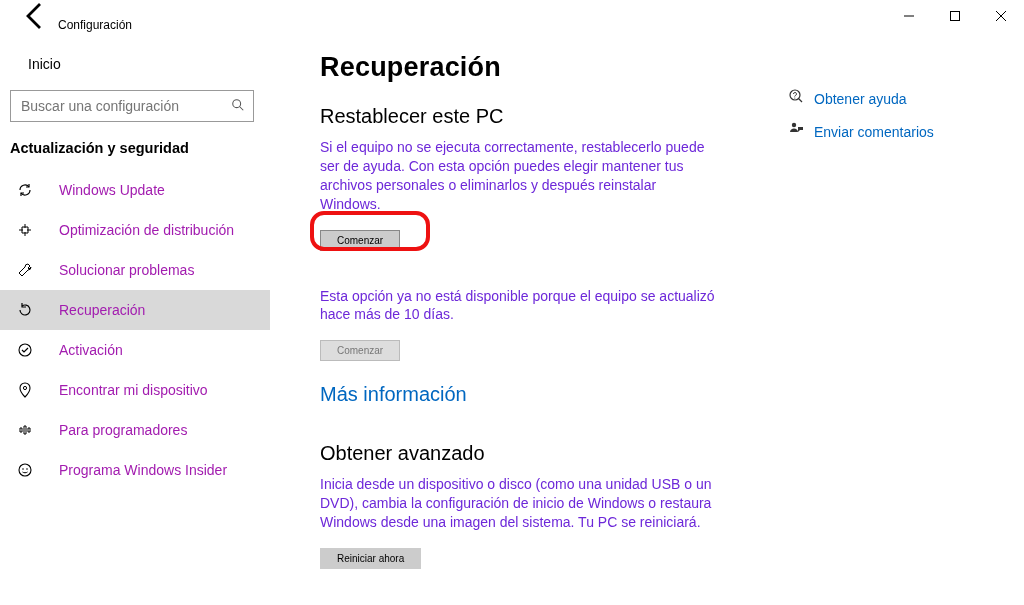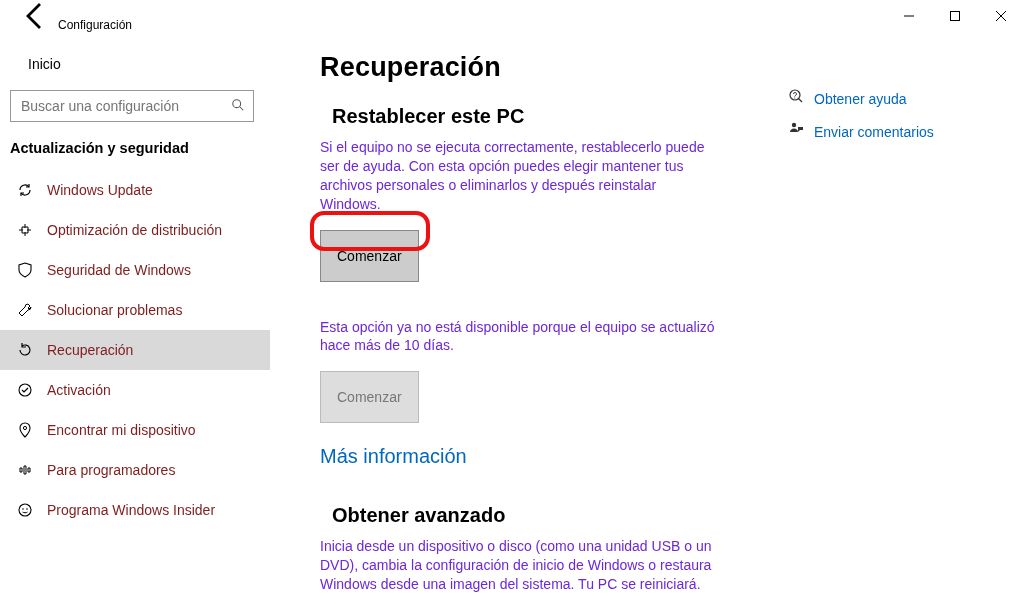--- a/index.html
+++ b/index.html
@@ -40,37 +40,37 @@
   }
   .search input {
     flex:1; border:none; outline:none; font-size: 14px;
     color:#ef4444; background:transparent;
   }
   .section-title {
     font-weight: 700; font-size: 14.5px;
     padding: 8px 10px 14px 10px;
   }
   .nav-item {
-    display:flex; align-items:center; gap: 13px;
+    display:flex; align-items:center; gap: 25px;
     height: 40px; padding-left: 16px;
-    font-size: 14px; color:#7f1d1d;
+    font-size: 14px; color:#a21caf;
   }
   .nav-item.active { background:#d9d9d9; }
   .nav-item .icn { width: 18px; display:flex; justify-content:center; }
   .nav-item svg { width:16px; height:16px; }
 
   
   .main { flex:1; padding: 20px 0 0 50px; position:relative; }
   .main h1 { font-weight: 600; font-size: 27px; margin: 0 0 22px 0; letter-spacing:0.2px;}
-  .main h2 { font-weight: 700; font-size: 20px; margin: 0 0 10px 12px; }
+  .main h2 { font-weight: 400; font-size: 20px; margin: 0 0 10px 0; }
   .main p  { font-size: 14px; color:#6d28d9; margin: 0 0 16px 0; max-width: 400px; line-height: 1.35; }
   .btn {
     display:inline-block;
     background:#ccc; border:1px solid #888;
-    padding: 17px 16px; font-size: 14px;
+    padding: 4px 16px; font-size: 10px;
     color:#000;
   }
   .btn.disabled { color:#777; border-color:#bbb; background:#ddd; }
   .btn-noborder { border:1px solid #ccc; }
   .link { color:#0067c0; font-size: 20px; }
   .section { margin-bottom: 36px; }
   .highlight {
     position:absolute;
     border: 4px solid #e11; border-radius: 14px;
     pointer-events:none;
@@ -151,28 +151,20 @@
       <span class="icn">
           <svg viewBox="0 0 16 16">
             <path d="M8 2v4M8 10v4M2 8h4M10 8h4M5 5h6v6H5z" stroke="#000" stroke-width="1" fill="none"></path>
           </svg>
         </span>
       <span>Optimización de distribución</span>
     </div>
     <div class="nav-item">
       <span class="icn">
           <svg viewBox="0 0 16 16">
-            <path d="M8 1 L14 3 V8 C14 12 8 15 8 15 C8 15 2 12 2 8 V3 Z" stroke="#000" stroke-width="1.1" fill="none"></path>
-          </svg>
-        </span>
-      <span>Seguridad de Windows</span>
-    </div>
-    <div class="nav-item">
-      <span class="icn">
-          <svg viewBox="0 0 16 16">
             <path d="M11 2a3 3 0 0 0-3 3l-6 6 3 3 6-6a3 3 0 0 0 3-3l-2 2-1-1 2-2z" stroke="#000" stroke-width="1" fill="none"></path>
           </svg>
         </span>
       <span>Solucionar problemas</span>
     </div>
     <div class="nav-item active">
       <span class="icn">
           <svg viewBox="0 0 16 16">
             <path d="M3 8a5 5 0 1 0 2-4" stroke="#000" stroke-width="1.2" fill="none"></path>
             <path d="M5 1v4h4" stroke="#000" stroke-width="1.2" fill="none"></path>

